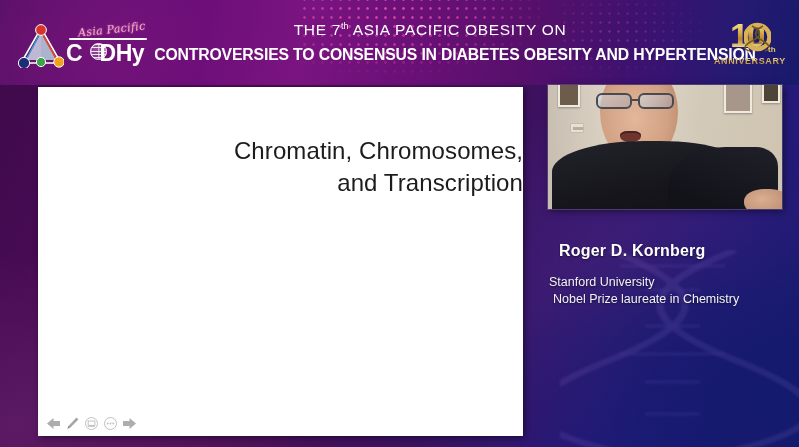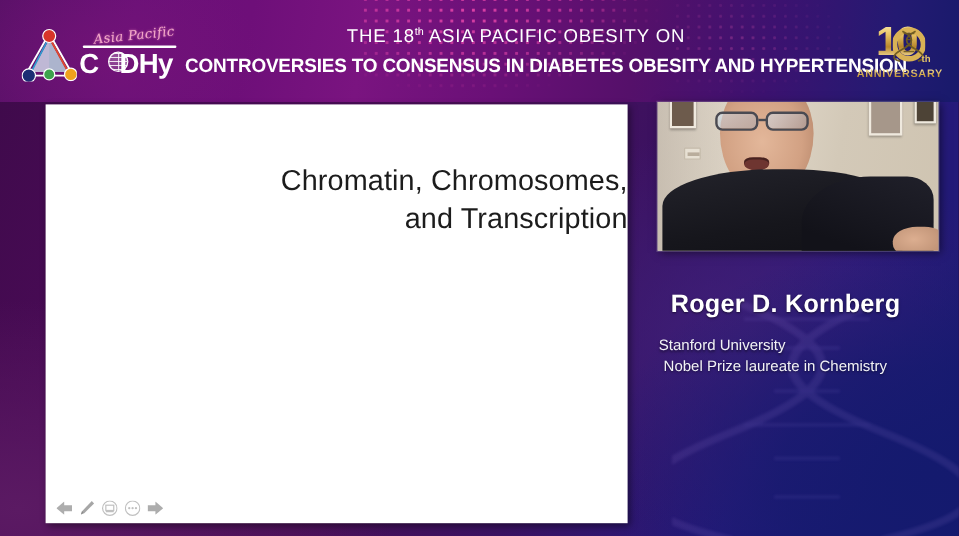--- a/index.html
+++ b/index.html
@@ -277,21 +277,21 @@
     background:radial-gradient(ellipse at 40% 40%, #dcae90, #b2866a);
     border-radius:46% 40% 40% 46%;
   }
 
   
   .speaker {
     position:absolute; left:548px; top:242px; width:245px;
   }
   .sp-name {
     color:#ffffff;
-    font-size:21px;
+    font-size:16px;
     font-weight:bold;
     letter-spacing:0.2px;
     margin-left:11px;
     text-shadow:0 1px 2px rgba(0,0,0,0.55);
   }
   .sp-aff {
     margin-top:14px;
     color:#f2f2f6;
     font-size:12.5px;
     line-height:1.35;
@@ -346,21 +346,21 @@
         <div class="codhy-script">Asia Pacific</div>
         <div class="codhy-rule"></div>
         <div class="codhy-word">
           <span>C</span><span style="opacity:0">O</span><span>DH</span><span class="y">y</span>
         </div>
         <div class="codhy-globe"></div>
       </div>
     </div>
 
     <div class="header-titles">
-      <div class="hdr-line1"><span>THE 18</span><sup>th</sup><span> ASIA PACIFIC OBESITY ON</span></div>
+      <div class="hdr-line1"><span>THE 7</span><sup>th</sup><span> ASIA PACIFIC OBESITY ON</span></div>
       <div class="hdr-line2">CONTROVERSIES TO CONSENSUS IN DIABETES OBESITY AND HYPERTENSION</div>
     </div>
 
     <div class="anniv">
       <div class="anniv-num">10</div>
       <div class="anniv-dna">
         <svg viewBox="0 0 27 30" width="27" height="30">
           <circle cx="13.5" cy="15" r="12" fill="none" stroke="#d9b255" stroke-width="4.5"></circle>
           <g stroke="#6d5a22" stroke-width="1.5" fill="none" opacity="0.95">
             <path d="M8,4 C18,9 18,14 8,19 C-1,24 -1,27 6,29"></path>

